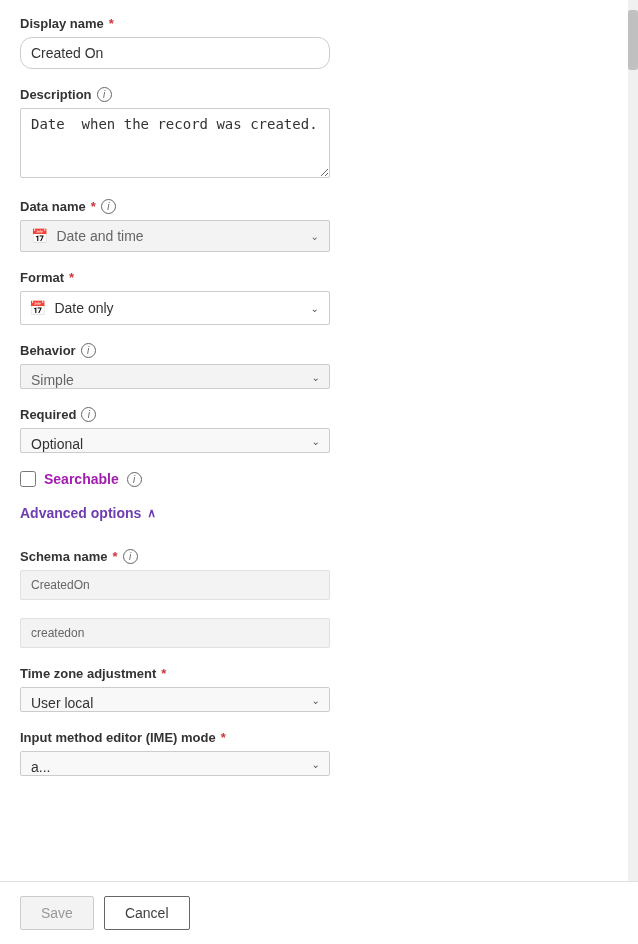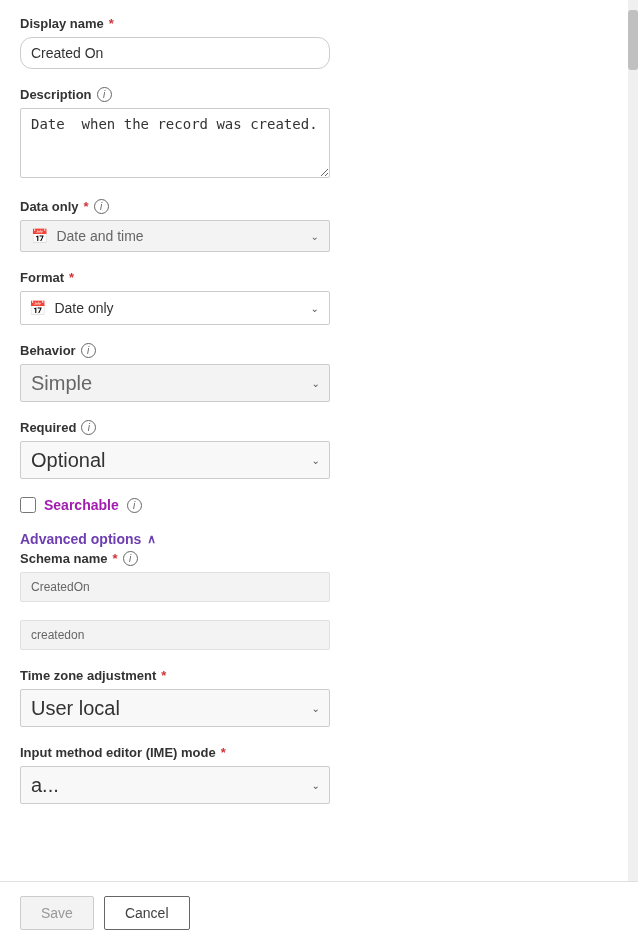--- a/index.html
+++ b/index.html
@@ -88,22 +88,22 @@
     }
     .select-wrapper {
       position: relative;
       width: 100%;
       max-width: 310px;
     }
     .select-field {
       width: 100%;
       border: 1px solid #ccc;
       border-radius: 2px;
-      padding: 7px 32px 7px 10px;
-      font-size: 20px;
+      padding: 7px 32px 0 10px;
+      font-size: 14px;
       color: #333;
       background: #f8f8f8;
       appearance: none;
       outline: none;
       cursor: pointer;
     }
     .select-field.disabled-select {
       background: #f3f3f3;
       color: #666;
       cursor: default;
@@ -171,21 +171,21 @@
       font-weight: 600;
     }
     .advanced-toggle {
       display: flex;
       align-items: center;
       gap: 6px;
       color: #6e3eb1;
       font-size: 14px;
       font-weight: 600;
       cursor: pointer;
-      margin-bottom: 4px;
+      margin-bottom: 28px;
     }
     .advanced-toggle .chevron-up {
       font-size: 12px;
     }
     .footer {
       display: flex;
       align-items: center;
       gap: 10px;
       padding: 14px 20px;
       border-top: 1px solid #e0e0e0;
@@ -271,21 +271,21 @@
   <div class="field-group">
     <div class="field-label">
       <span>Description</span>
       <span class="info-icon">i</span>
     </div>
     <textarea class="textarea-input" style="">Date  when the record was created.</textarea>
   </div>
 
   <div class="field-group">
     <div class="field-label">
-      <span>Data only</span>
+      <span>Data name</span>
       <span class="required-star">*</span>
       <span class="info-icon">i</span>
     </div>
     <div class="select-with-icon">
       <span class="cal-icon">📅</span>
       <span>Date and time</span>
       <span class="chevron">⌄</span>
     </div>
   </div>
 

